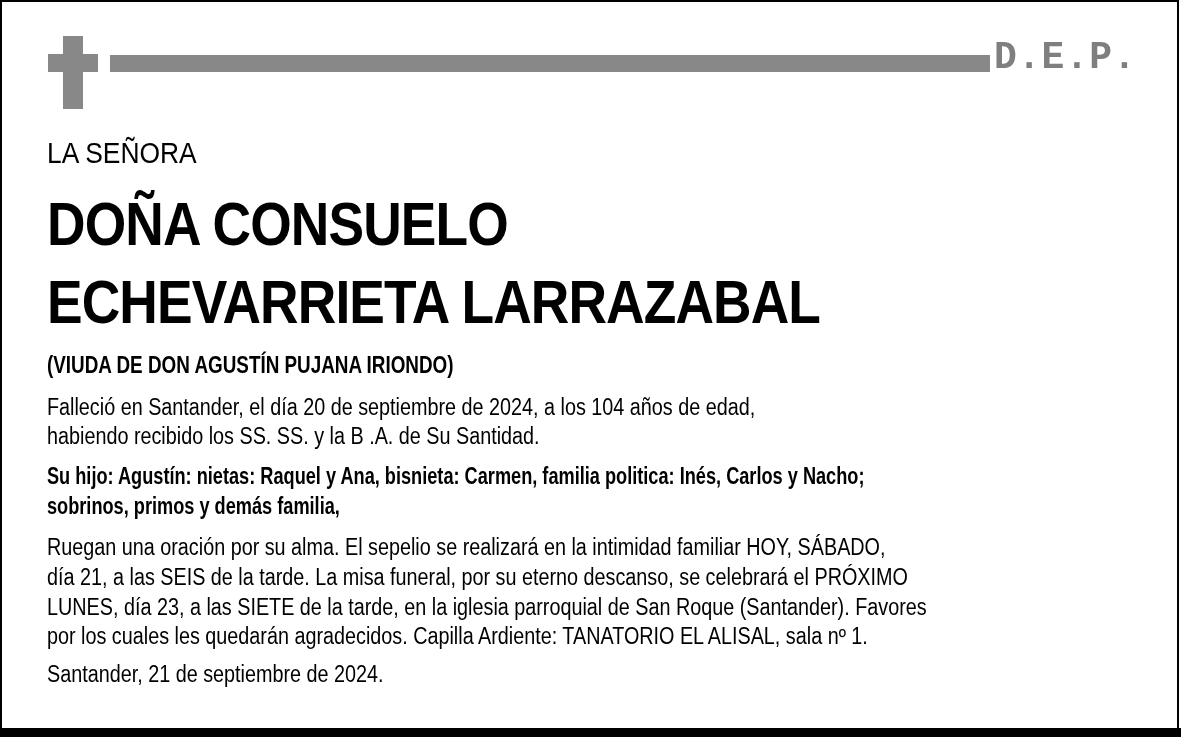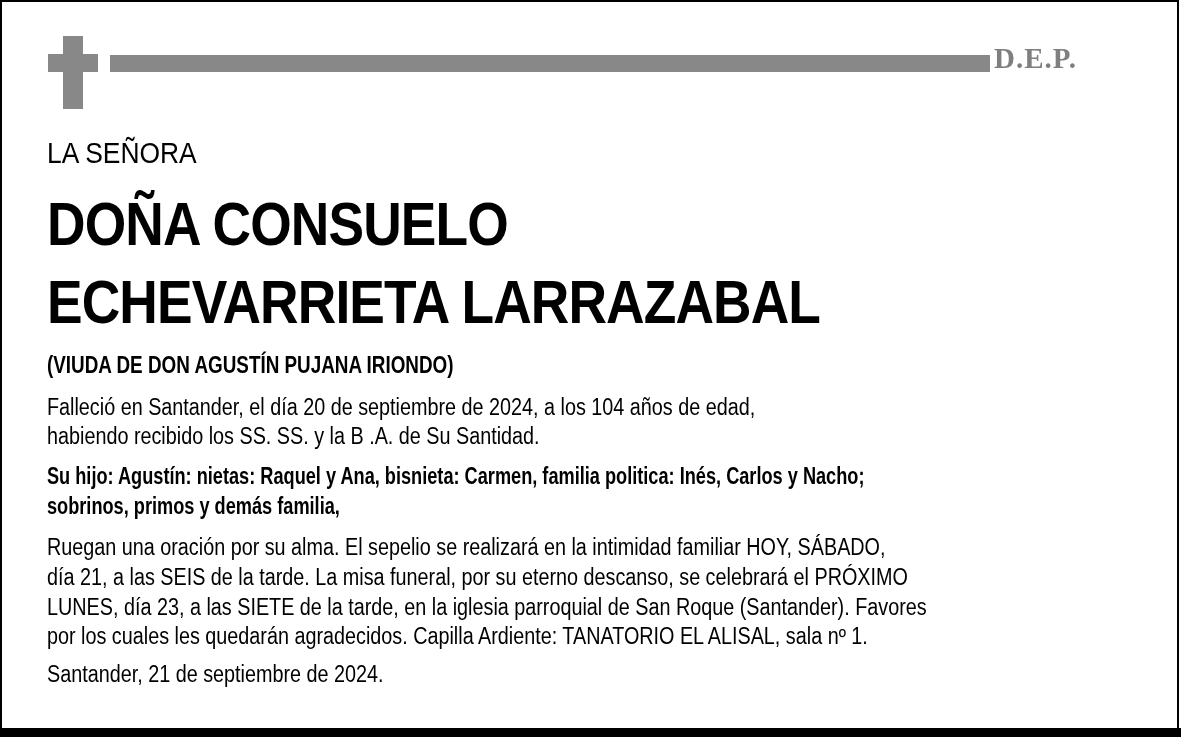--- a/index.html
+++ b/index.html
@@ -6,22 +6,22 @@
   body { width:1181px; height:737px; position:relative; overflow:hidden; }
   .frame {
     position:absolute; left:0; top:0; width:1179px; height:728px;
     border-top:2px solid #000; border-left:2px solid #000; border-right:2px solid #000;
     box-sizing:border-box;
   }
   .bottom-bar { position:absolute; left:0; top:728px; width:1181px; height:9px; background:#000; }
   .cross-v { position:absolute; left:63px; top:36px; width:20px; height:73px; background:#888; }
   .cross-h { position:absolute; left:48px; top:54px; width:50px; height:18px; background:#888; }
   .rule { position:absolute; left:110px; top:55px; width:880px; height:17px; background:#888; }
-  .dep { position:absolute; left:994px; top:38px; font-family:Liberation Serif, serif;
-         font-weight:bold; font-size:29px; color:#7f7f7f; letter-spacing:1px; line-height:40px; }
+  .dep { position:absolute; left:994px; top:38px; font-family:Liberation Mono, monospace;
+         font-weight:bold; font-size:38px; color:#7f7f7f; letter-spacing:1px; line-height:40px; }
   .text { position:absolute; left:47px; font-family:"Liberation Sans", sans-serif; color:#000; white-space:nowrap; }
   .la-senora { top:134px; font-size:30px; line-height:38px; transform:scaleX(0.88); transform-origin:left; }
   .name { font-weight:bold; font-size:62px; line-height:80px; transform:scaleX(0.86); transform-origin:left; letter-spacing:-1px;}
   .name1 { top:184px; }
   .name2 { top:262px; }
   .widow { top:350px; font-weight:bold; font-size:23px; line-height:30px; transform:scaleX(0.82); transform-origin:left; }
   .para { font-size:23px; line-height:28px; transform:scaleX(0.86); transform-origin:left; }
   .bold { font-weight:bold; transform:scaleX(0.79); }
 </style>
 </head>

